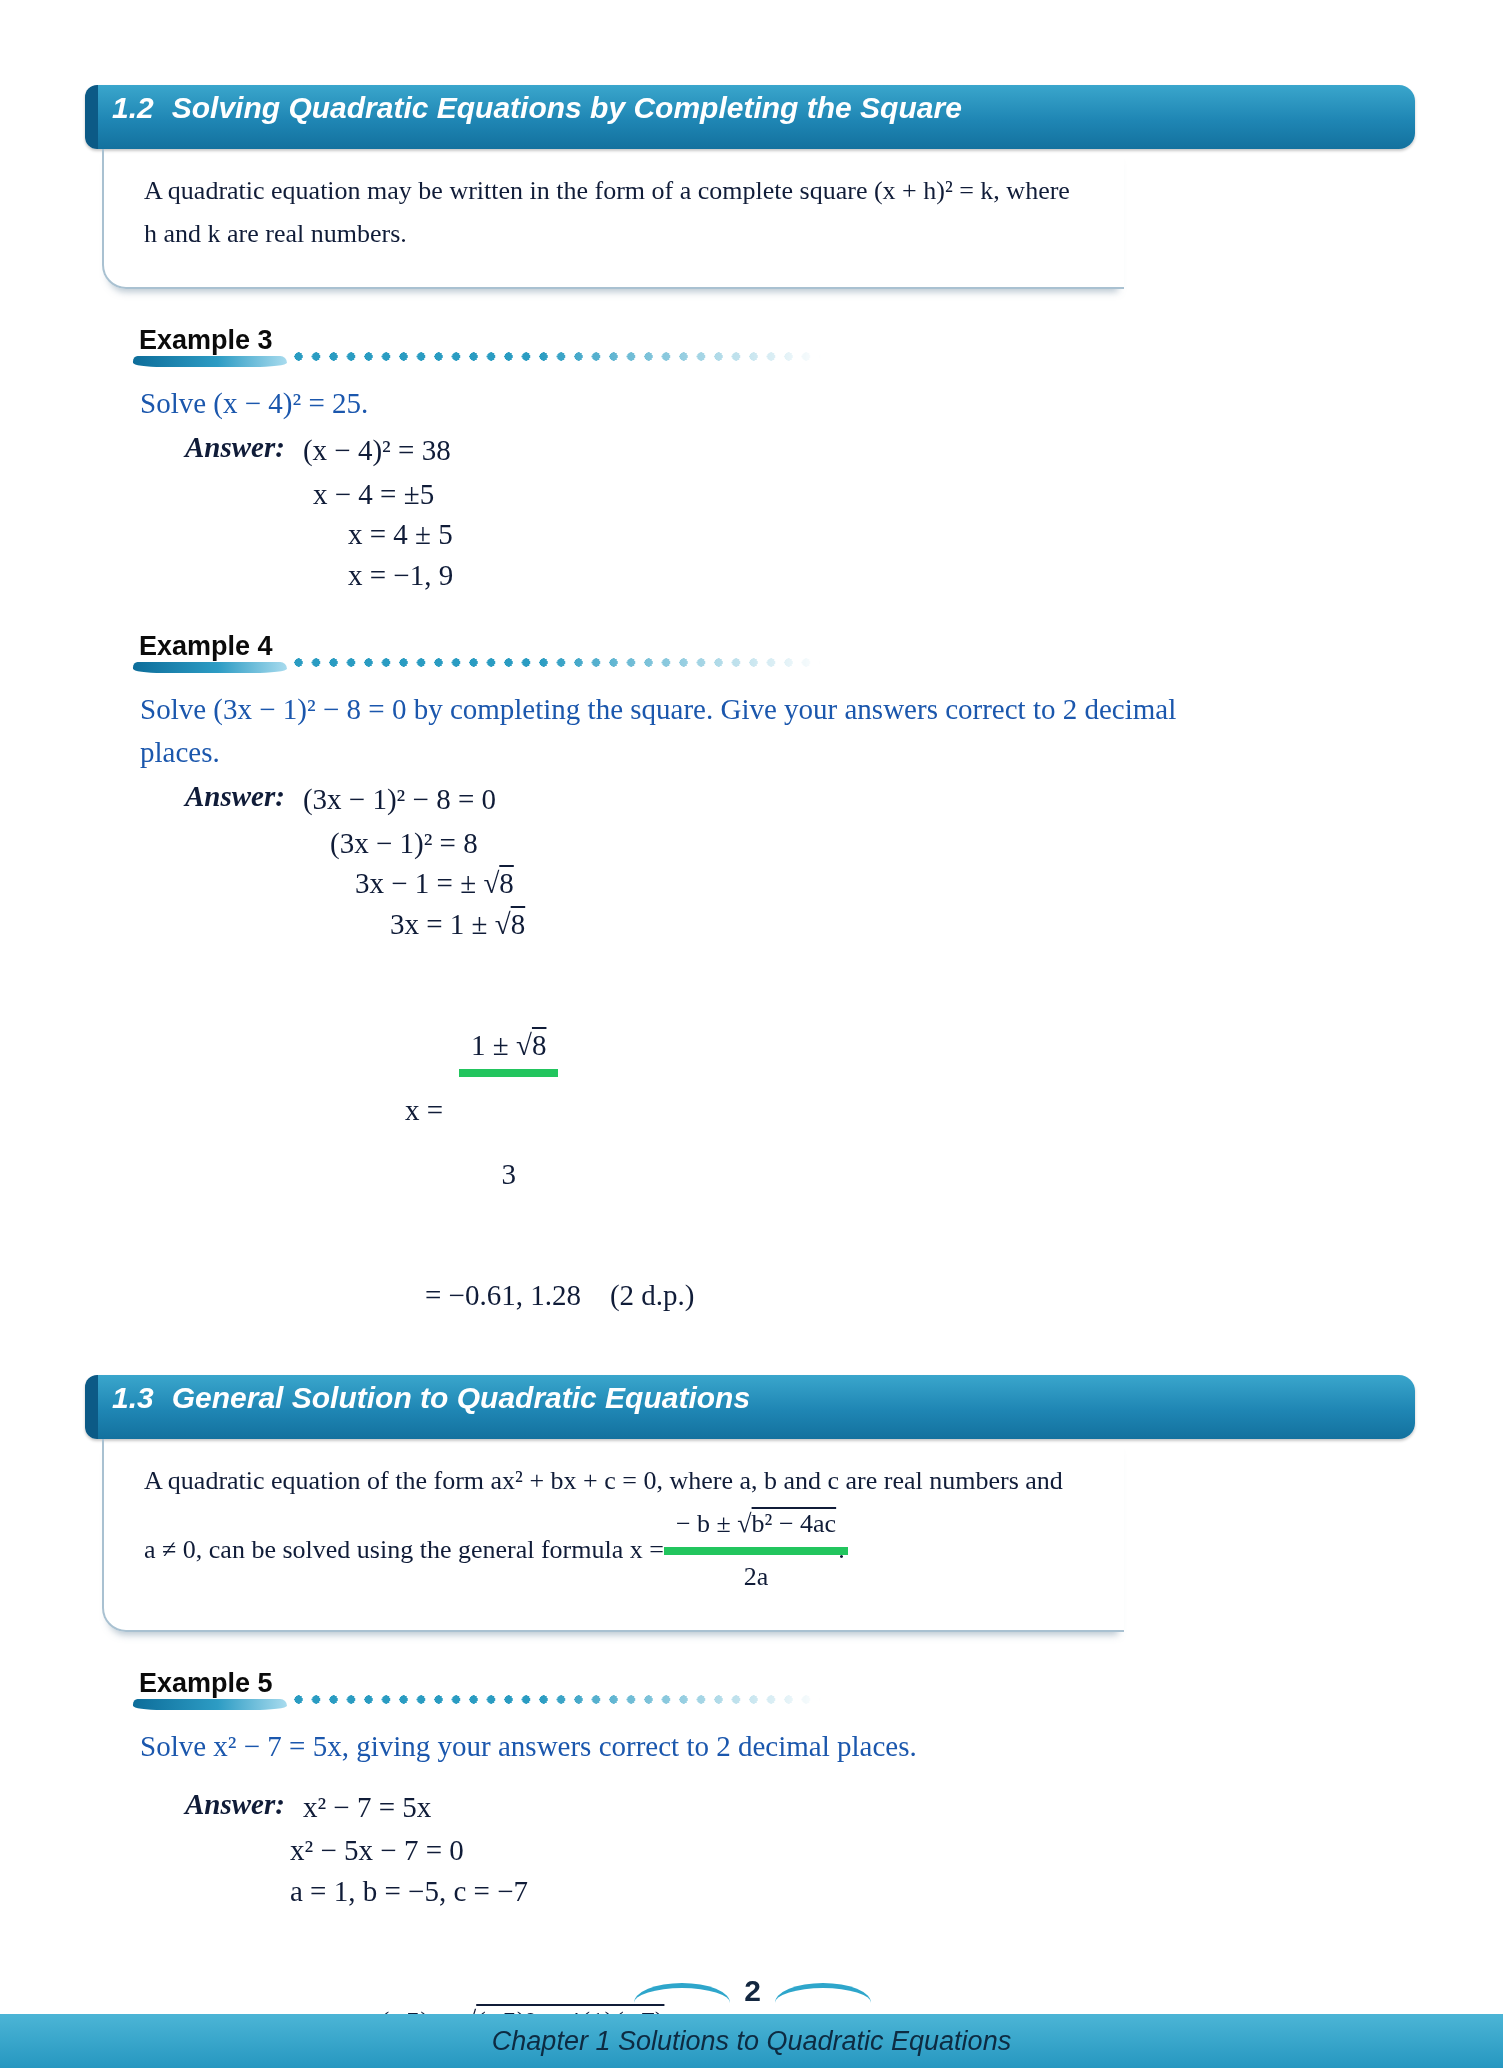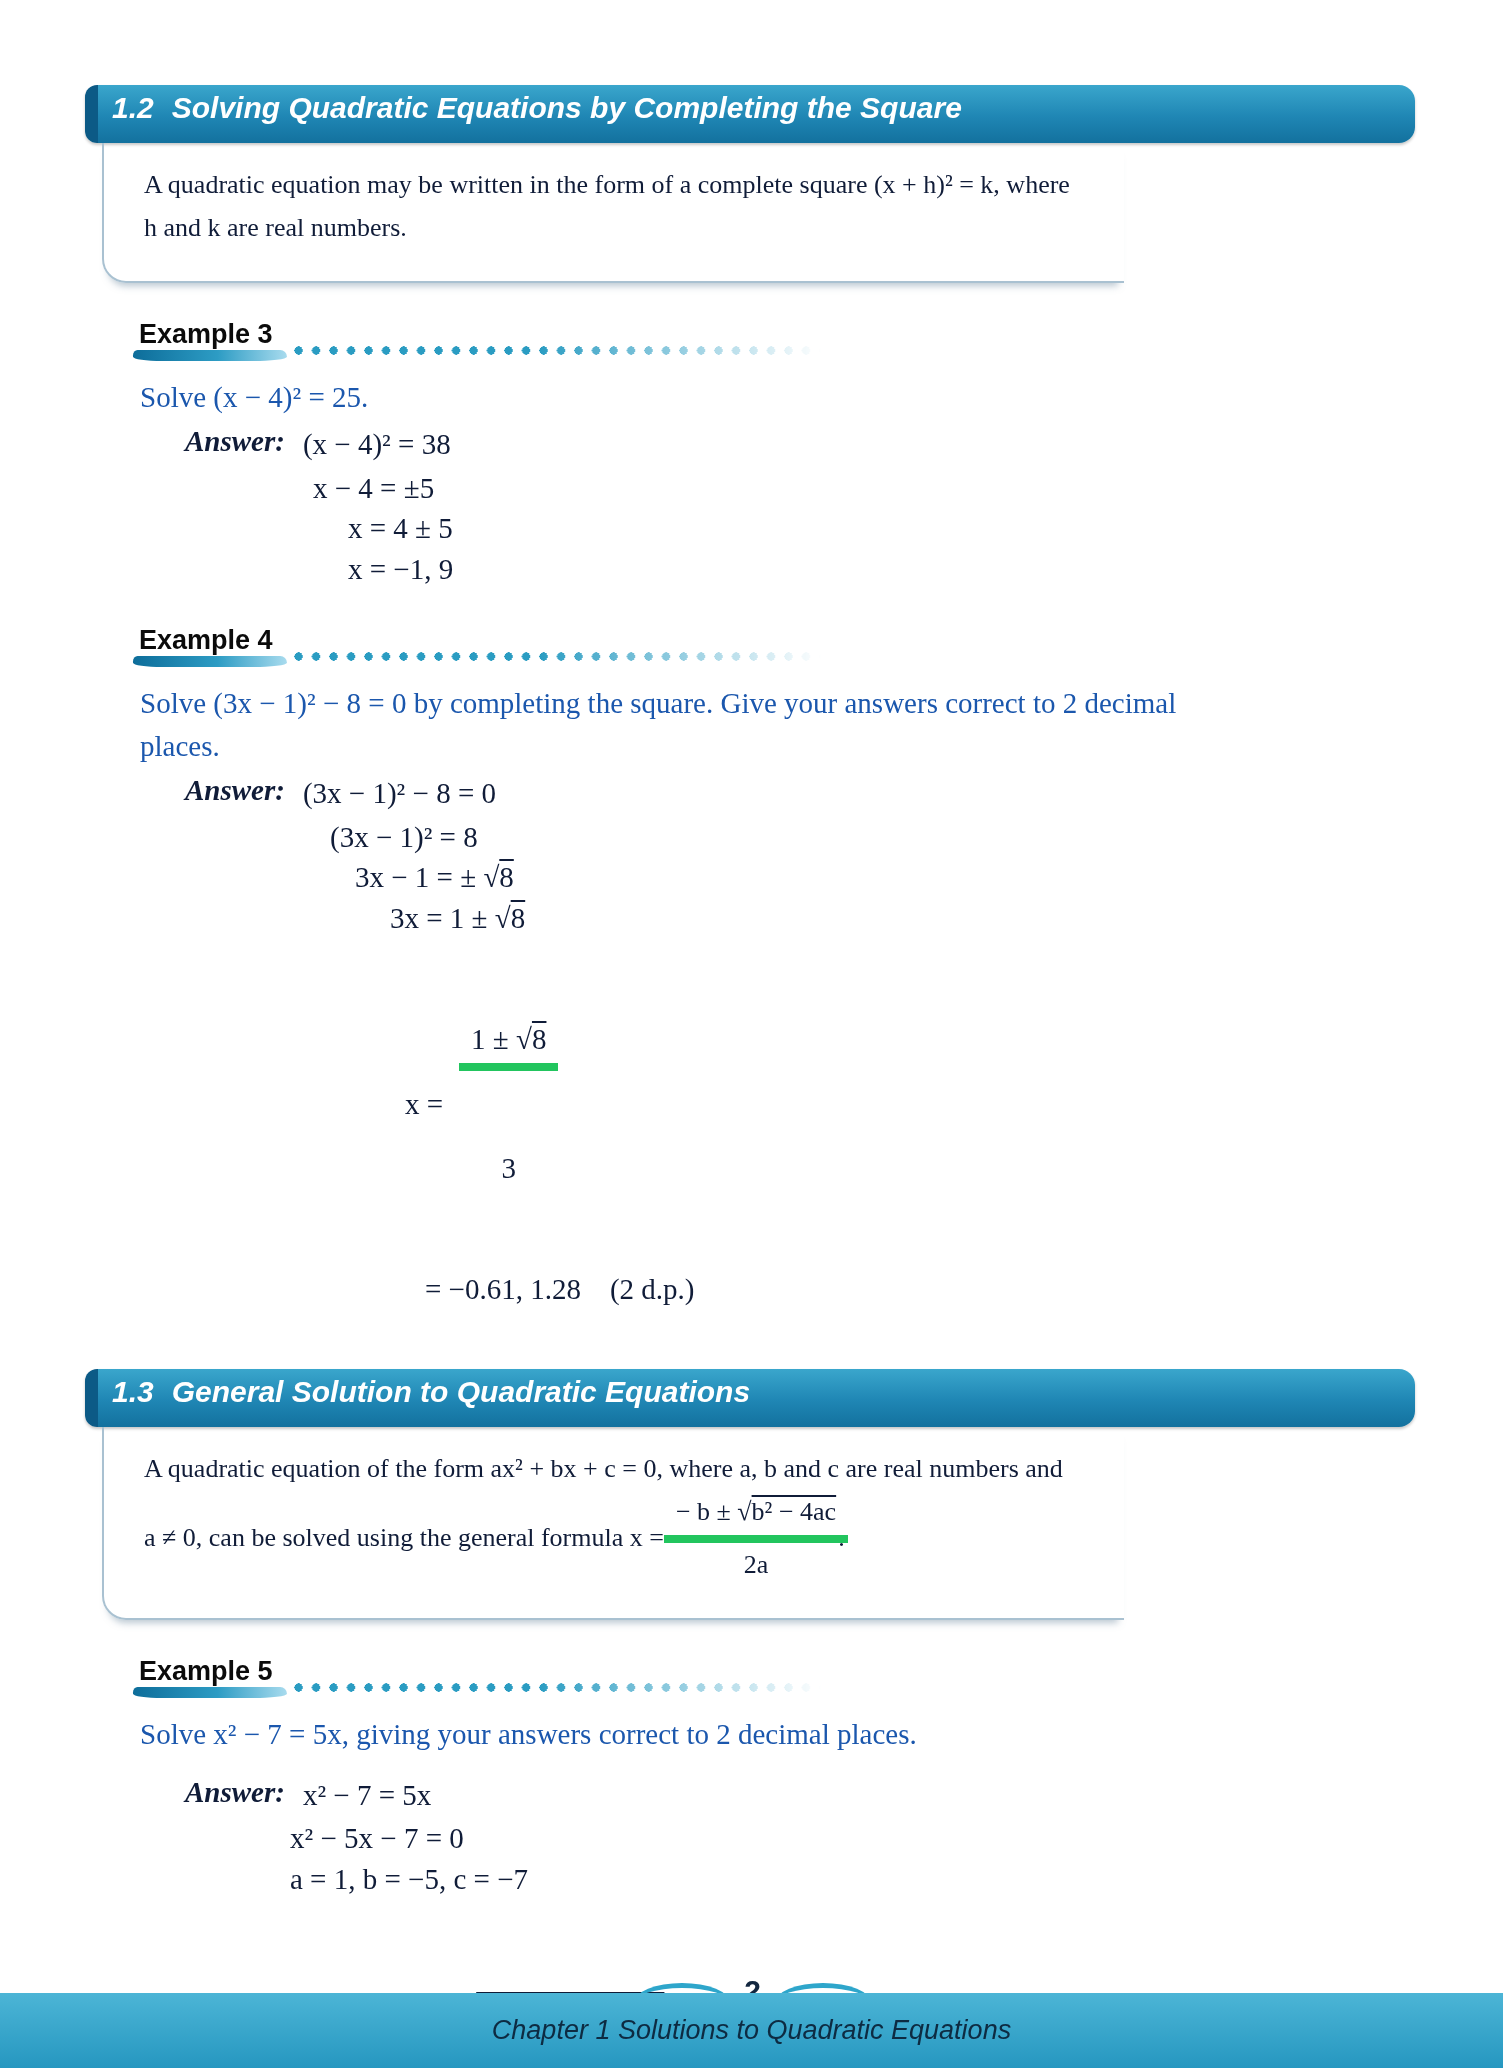--- a/index.html
+++ b/index.html
@@ -10,21 +10,21 @@
 
   
   .sec { margin:0 90px 0 85px; }
   .sec-12 { margin-top:85px; }
   .sec-13 { margin-top:60px; }
   .sec-header {
     display:flex; align-items:baseline; gap:18px;
     background:linear-gradient(180deg,#3aa6cc 0%, #1f86b4 55%, #13719e 100%);
     border-left:13px solid #0c5a86;
     border-radius:12px 16px 16px 12px;
-    padding:6px 24px 18px 14px;
+    padding:6px 24px 24px 14px;
     color:#ffffff;
     font-family:"Liberation Sans", sans-serif;
     font-style:italic; font-weight:bold; font-size:30px;
     box-shadow:0 2px 3px rgba(0,0,0,0.22);
   }
   .sec-body {
     position:relative; margin-left:17px; width:980px;
     border-left:2px solid #a9c1d1; border-bottom:2px solid #a9c1d1;
     border-bottom-left-radius:24px;
     padding:18px 0 28px 40px;
@@ -75,21 +75,21 @@
   .arc {
     width:96px; height:15px; margin-bottom:3px;
     border-top:5px solid #2ea6cb;
     border-radius:50% / 100% 100% 0 0;
   }
   .page-num {
     font-family:"Liberation Sans", sans-serif; font-weight:bold;
     font-size:30px; color:#132740; line-height:1;
   }
   .footer-bar {
-    position:absolute; left:0; right:2px; bottom:0; height:75px;
+    position:absolute; left:0; right:2px; bottom:0; height:54px;
     background:linear-gradient(180deg,#4cb5d6,#2697c0);
     display:flex; align-items:center; justify-content:center;
     font-family:"Liberation Sans", sans-serif; font-style:italic;
     font-size:27px; color:#0d2b42;margin-top:8px;
   }
 </style>
 </head>
 <body>
 
 <div class="page">

